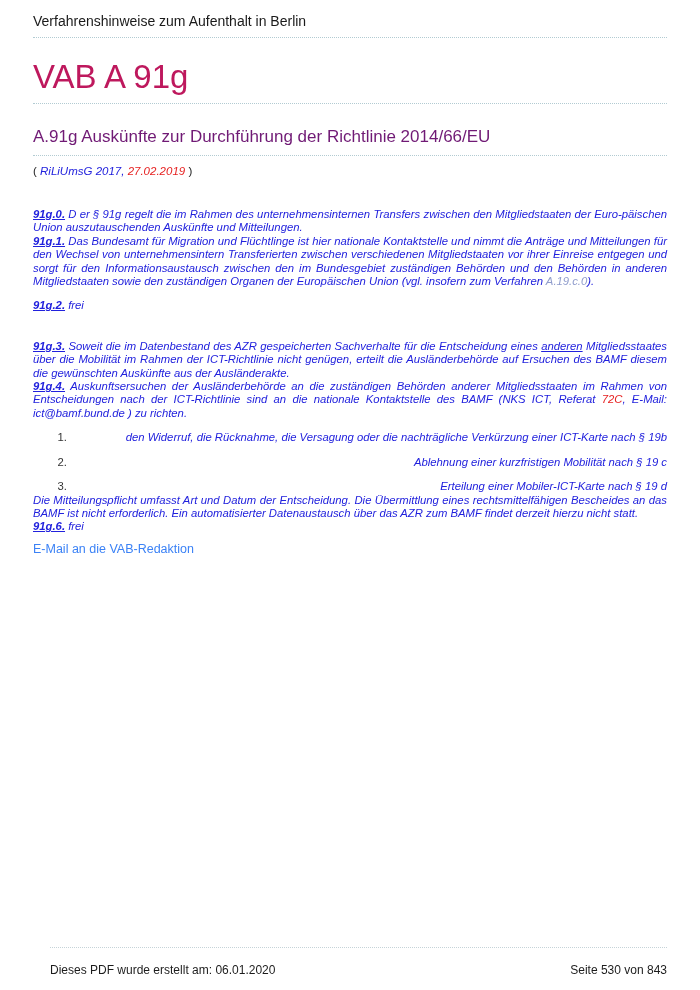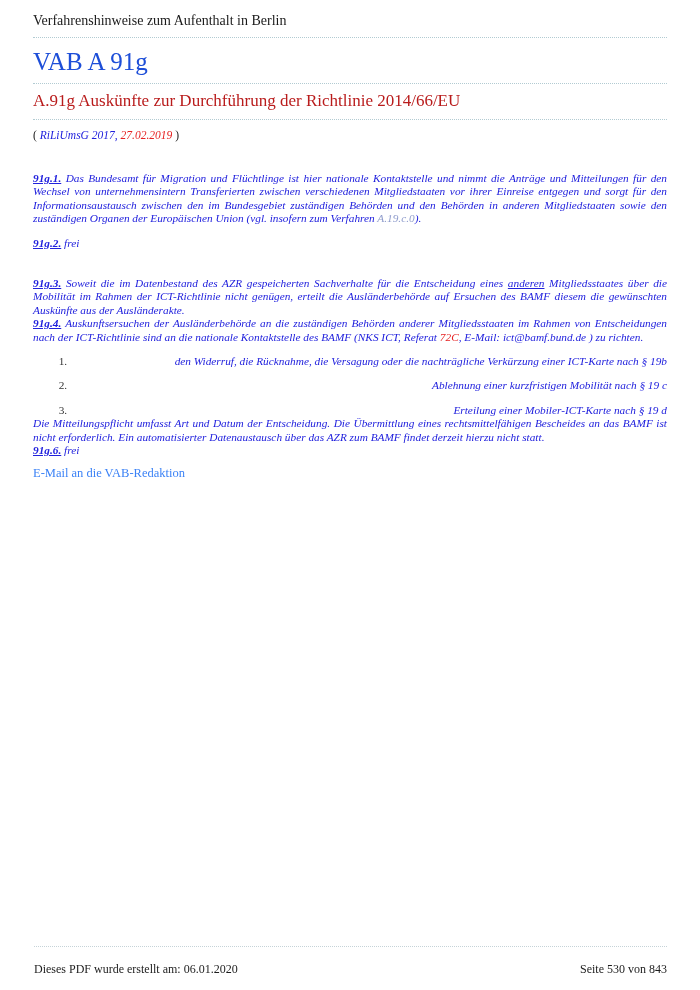--- a/index.html
+++ b/index.html
@@ -1,44 +1,44 @@
 <!DOCTYPE html>
 <html lang="de"><head>
 <meta charset="utf-8">
 <style>
-  * { margin:0; padding:0; box-sizing:border-box;font-family:Liberation Serif, serif; }
+  * { margin:0; padding:0; box-sizing:border-box; }
   html, body { width:700px; height:990px; background:#ffffff; }
   body {
     font-family:"Liberation Sans", sans-serif;
     position:relative;
     overflow:hidden;
     color:#1c1c1c;
   }
   .page { padding:13px 33px 0 33px; }
 
   .site-title {
     font-size:14px;
     font-weight:normal;
     color:#1a1a1a;
     padding-bottom:8px;
     border-bottom:1px dotted #b2cbd2;
   }
   .main-title {
-    margin-top:10px;
-    font-size:25px;
+    margin-top:20px;
+    font-size:33px;
     font-weight:normal;
-    color:#1d4ed8;
+    color:#be185d;
     padding-bottom:7px;
     border-bottom:1px dotted #b2cbd2;
   }
   .subtitle {
-    margin-top:7px;
+    margin-top:23px;
     font-size:17px;
     font-weight:normal;
-    color:#b91c1c;
+    color:#701a75;
     padding-bottom:8px;
     border-bottom:1px dotted #b2cbd2;
   }
   .revision {
     margin-top:9px;
     font-size:11.5px;
     color:#1a1a1a;
   }
   .revision .law { color:#2121dd; font-style:italic; }
   .revision .date { color:#e62222; font-style:italic; }
@@ -74,21 +74,21 @@
     font-style:normal;
     color:#3b82f6;
     text-align:left;
     text-decoration:none;
     display:inline-block;
     cursor:pointer;
   }
 
   .footer {
     position:absolute;
-    left:34px; right:33px; bottom:13px;
+    left:50px; right:33px; bottom:13px;
     padding-top:15px;
     border-top:1px dotted #c6d3d8;
     display:flex;
     justify-content:space-between;
     font-size:12px;
     color:#1c1c1c;
     align-items:center;
   }
 </style>
 </head>
@@ -104,20 +104,21 @@
 
   <div class="revision">
     <span>(</span>
     <span class="law">RiLiUmsG 2017,</span>
     <span class="date">27.02.2019</span>
     <span>)</span>
   </div>
 
   <div class="content">
 
+    <p><span class="pnum">91g.0.</span> <span>D er § 91g regelt die im Rahmen des unternehmensinternen Transfers zwischen den Mitgliedstaaten der Euro-päischen Union auszutauschenden Auskünfte und Mitteilungen.</span></p>
 
     <p><span class="pnum">91g.1.</span> <span>Das Bundesamt für Migration und Flüchtlinge ist hier nationale Kontaktstelle und nimmt die Anträge und Mitteilungen für den Wechsel von unternehmensintern Transferierten zwischen verschiedenen Mitgliedstaaten vor ihrer Einreise entgegen und sorgt für den Informationsaustausch zwischen den im Bundesgebiet zuständigen Behörden und den Behörden in anderen Mitgliedstaaten sowie den zuständigen Organen der Europäischen Union (vgl. insofern zum Verfahren </span><a class="muted-link">A.19.c.0</a><span>).</span></p>
 
     <p class="gap-small"><span class="pnum">91g.2.</span> <span>frei</span></p>
 
     <p class="gap-large"><span class="pnum">91g.3.</span> <span>Soweit die im Datenbestand des AZR gespeicherten Sachverhalte für die Entscheidung eines </span><span class="u">anderen</span><span> Mitgliedsstaates über die Mobilität im Rahmen der ICT-Richtlinie nicht genügen, erteilt die Ausländerbehörde auf Ersuchen des BAMF diesem die gewünschten Auskünfte aus der Ausländerakte.</span></p>
 
     <p><span class="pnum">91g.4.</span> <span>Auskunftsersuchen der Ausländerbehörde an die zuständigen Behörden anderer Mitgliedsstaaten im Rahmen von Entscheidungen nach der ICT-Richtlinie sind an die nationale Kontaktstelle des BAMF (NKS ICT, Referat </span><span class="red">72C</span><span>, E-Mail: </span><a class="email-inline">ict@bamf.bund.de</a><span> ) zu richten.</span></p>
 
 

